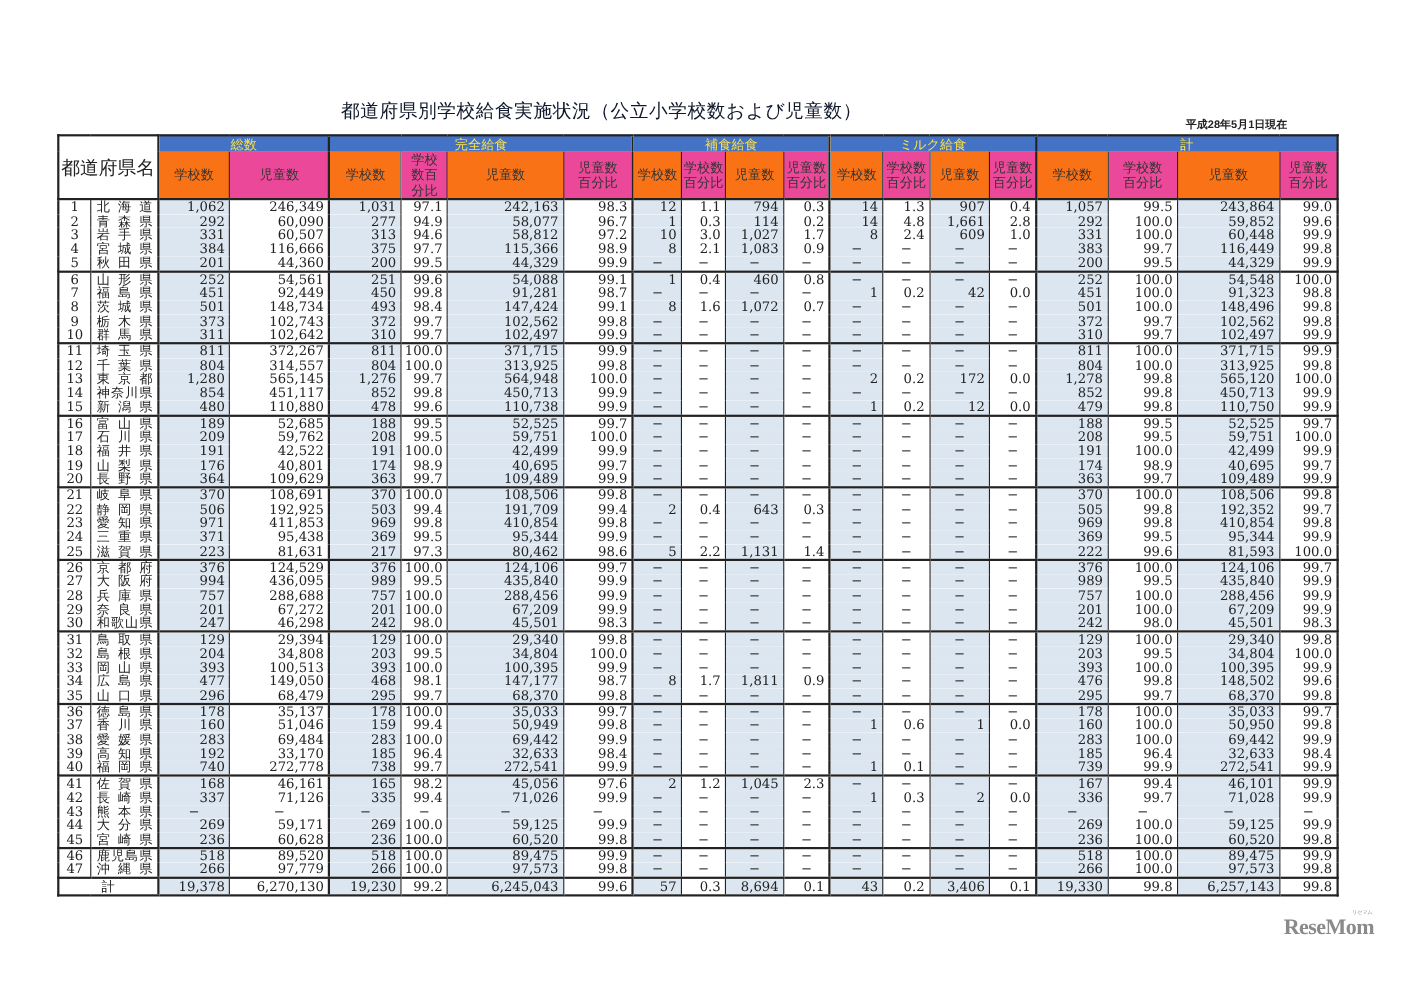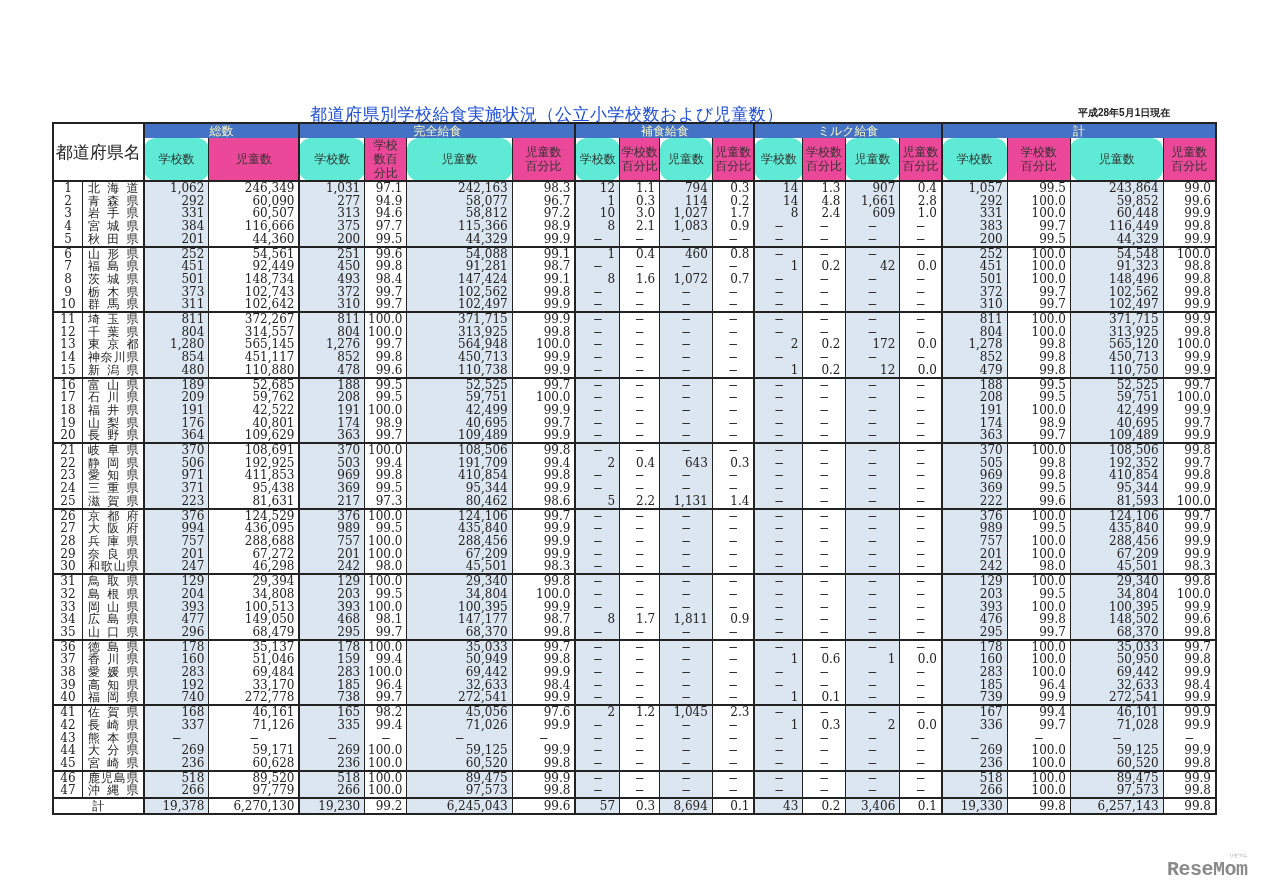--- a/index.html
+++ b/index.html
@@ -1,47 +1,47 @@
 <!DOCTYPE html>
 <html><head>
 <meta charset="utf-8">
 <style>
   html, body { margin:0; padding:0; background:#ffffff; }
   body { width:1280px; height:892px; position:relative; overflow:hidden;
          font-family:"DejaVu Serif", "Liberation Serif", serif; color:#222; }
-  .title { position:absolute; left:310px; top:103px; font-size:17px; letter-spacing:0.5px;
-           font-family:"DejaVu Sans", sans-serif; color:#1d4ed8; }
+  .title { position:absolute; left:310px; top:89px; font-size:17px; letter-spacing:0.5px;
+           font-family:"DejaVu Sans", sans-serif; color:#0f172a; }
   .asof { position:absolute; left:1078px; top:106px; font-size:10px; font-weight:bold;
           font-family:Liberation Sans, sans-serif; color:#222; }
   table { position:absolute; left:52px; top:122px; border-collapse:collapse; table-layout:fixed;
           width:1165px; }
   td, th { padding:0; overflow:hidden; white-space:nowrap; }
-  th.group { background:#4472c4; color:#fef9c3; font-weight:normal; font-size:12px; height:14px;
+  th.group { background:#4472c4; color:#fde047; font-weight:normal; font-size:12px; height:14px;
              line-height:14px; border-left:2px solid #222; border-top:2px solid #222;
              font-family:"DejaVu Sans", sans-serif; }
   th.sub { font-weight:normal; font-size:12px; color:#333; height:32px; line-height:14px;
            border-left:1px solid #222; border-bottom:2px solid #222;
            font-family:"DejaVu Sans", sans-serif; }
-  th.sub.shade { background:#5eead4;border-radius:12px; }
+  th.sub.shade { background:#f97316; }
   th.sub.plain { background:#ec4899; }
   th.sub.first { border-left:2px solid #222; }
   th.pref { background:#fff; font-weight:normal; font-size:17px; border:2px solid #222;
             border-right:2px solid #222; font-family:"DejaVu Sans", sans-serif; }
   td { font-size:12px; height:12.7px; line-height:12.7px; text-align:right; padding-right:4px; }
   td.shade { background:#dce6f1; }
   td.bl { border-left:1px solid #222; }
   td.bl2 { border-left:2px solid #222; }
   td.br2 { border-right:2px solid #222; }
   td.num { text-align:center; padding:0; border-left:2px solid #222; }
   td.name { text-align:justify; text-align-last:justify; padding:0 4px 0 5px; border-left:1px solid #222; letter-spacing:0; }
   td.dash { text-align:center; padding-right:0; }
   tr.grp-end td { border-bottom:2px solid #222; }
   tr.total td { border-top:1px solid #222; border-bottom:2px solid #222; height:14px; }
   td.total-label { text-align:center; padding:0; border-left:2px solid #222; }
-  .logo { position:absolute; left:1167px; top:858px; font-family:Liberation Mono, monospace;
+  .logo { position:absolute; left:1167px; top:832px; font-family:Liberation Serif, serif;
           font-weight:bold; font-size:20px; color:#8a8a8a; letter-spacing:-0.5px; }
   .logo small { position:absolute; left:62px; top:-6px; font-size:5px; color:#999; font-weight:normal; }
 </style>
 </head>
 <body>
 
 <div class="title">都道府県別学校給食実施状況（公立小学校数および児童数）</div>
 <div class="asof">平成28年5月1日現在</div>
 
 <table>

